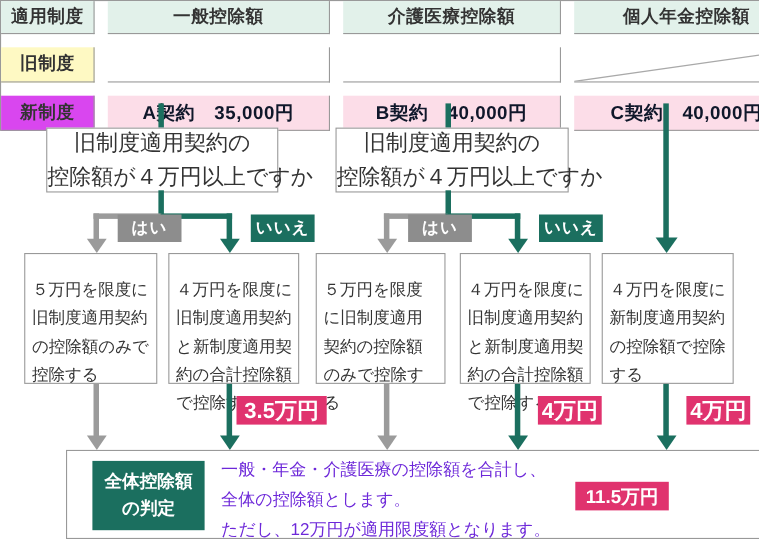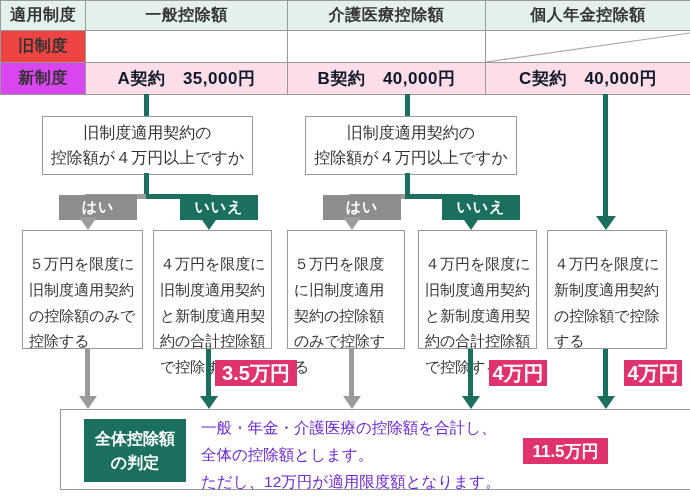--- a/index.html
+++ b/index.html
@@ -4,49 +4,49 @@
 <style>
   html,body{margin:0;padding:0;background:#fff;}
   .stage{
     position:relative;width:690px;height:496px;background:#fff;overflow:hidden;
     font-family:"Liberation Sans","DejaVu Sans",sans-serif;color:#333;
   }
   
   .table{
     position:absolute;left:0;top:0;width:690px;
     display:grid;grid-template-columns:85px 202px 198px 205px;grid-template-rows:30px 32px 32px;
-    border-top:1px solid #999;border-left:1px solid #999;box-sizing:border-box;
+    border-top:1px solid #999;border-left:1px solid #999;box-sizing:border-box;gap:12px;
   }
   .cell{
     border-right:1px solid #999;border-bottom:1px solid #999;box-sizing:border-box;
     display:flex;align-items:center;justify-content:center;position:relative;
     font-size:16px;font-weight:600;letter-spacing:.5px;
   }
   .c-head{background:#e2f1ea;}
-  .c-old{background:#ef4444;}
+  .c-old{background:#fef9c3;}
   .c-newlabel{background:#d946ef;}
   .c-newval{background:#fcdde8;color:#0f172a;font-size:17px;font-weight:700;}
   .c-blank{background:#fff;}
   .diag{position:absolute;left:0;top:0;width:100%;height:100%;}
   
   .vline{position:absolute;width:5px;}
   .hline{position:absolute;height:5px;}
   .teal-bg{background:#1b6f5f;}
   .gray-bg{background:#9b9b9b;}
   .arrow{position:absolute;width:0;height:0;border-left:9px solid transparent;border-right:9px solid transparent;border-top:13px solid #1b6f5f;}
   .arrow.gray{border-top-color:#9b9b9b;}
   .arrow.big{border-left-width:10px;border-right-width:10px;border-top-width:14px;}
   .qbox{
     position:absolute;background:#fff;border:1px solid #999;text-align:center;
-    font-size:16px;line-height:1.55;display:flex;flex-direction:column;justify-content:center;
+    font-size:20px;line-height:1.55;display:flex;flex-direction:column;justify-content:center;
   }
   .qbox div{white-space:nowrap;}
   .branch-badge{
-    position:absolute;height:25px;width:78px;color:#fff;font-weight:700;font-size:15px;
-    display:flex;align-items:center;justify-content:center;letter-spacing:1px;
+    position:absolute;height:25px;width:58px;color:#fff;font-weight:700;font-size:15px;
+    display:flex;align-items:center;justify-content:center;letter-spacing:1px;margin-left:48px;
   }
   .branch-badge.yes{background:#8d8d8d;}
   .branch-badge.no{background:#1b6f5f;}
   .abox{
     position:absolute;top:230px;height:119px;background:#fff;border:1px solid #999;
     box-sizing:border-box;padding:20px 5px 0 6px;font-size:15px;line-height:1.72;
     color:#333;word-break:break-all;
   }
   .money-badge{
     position:absolute;top:360px;height:26px;background:#e0336e;color:#fff;font-weight:700;

